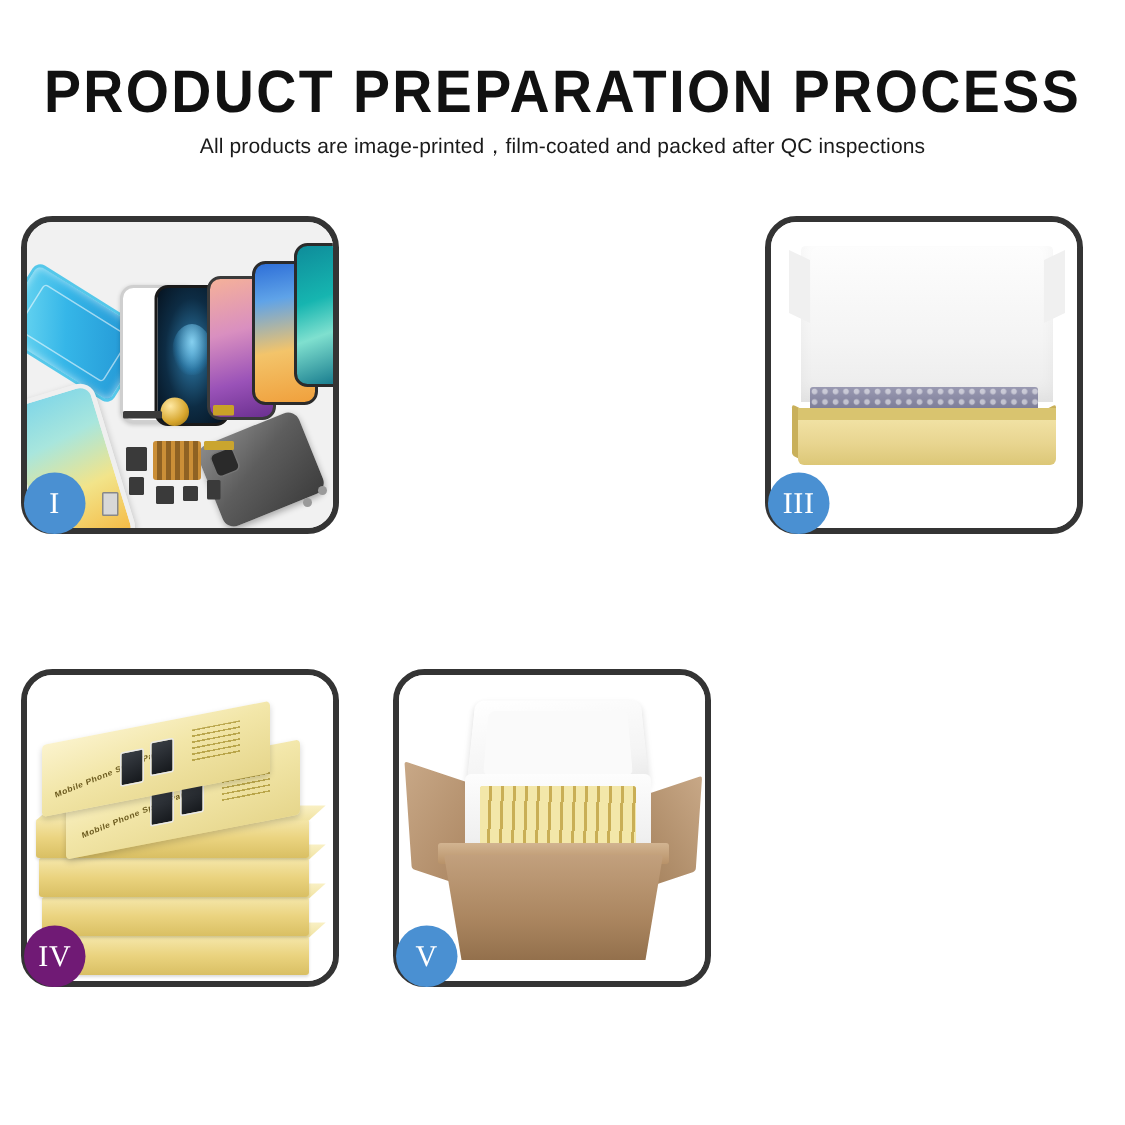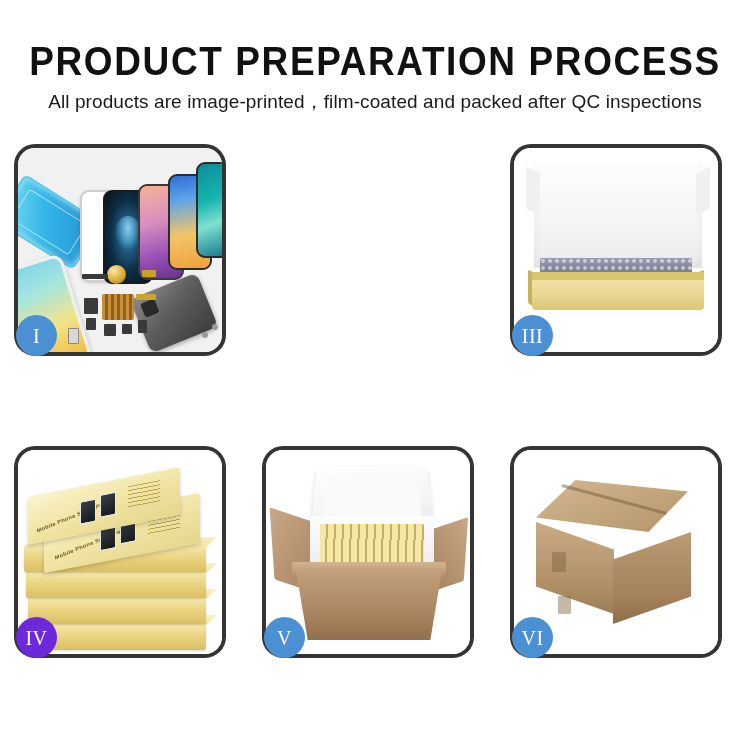--- a/index.html
+++ b/index.html
@@ -20,21 +20,21 @@
     font-size:37px;font-weight:bold;
     letter-spacing:1.6px;
     color:#111111;
     font-family:"Liberation Sans","DejaVu Sans",sans-serif;
     white-space:nowrap;
     transform:scaleY(1.08);
     transform-origin:center top;
   }
   .subtitle{
     margin:0;padding-top:11px;
-    font-size:19px;font-weight:normal;
+    font-size:14px;font-weight:normal;
     color:#1a1a1a;
     letter-spacing:.1px;
     white-space:nowrap;
   }
 
   
   .grid{position:absolute;left:0;top:142px;width:750px;height:545px;}
   .panel{
     position:absolute;
     width:212px;height:212px;
@@ -411,42 +411,31 @@
           </div>
 
           <div class="lid" style="left:8px;top:4px;width:152px;height:48px;transform:skewY(-11deg);">
             <span class="lbl" style="left:8px;top:25px;transform:rotate(-12deg);">Mobile Phone Spare Parts</span>
             <span class="scr" style="left:52px;top:15px;"></span>
             <span class="scr" style="left:72px;top:12px;"></span>
             <span class="lines" style="left:100px;top:9px;"></span>
           </div>
         </div>
       </div>
-      <div class="badge" style="background: #6d28d9; color: rgb(255, 255, 255);">IV</div>
+      <div class="badge" style="background: #701a75; color: rgb(255, 255, 255);">IV</div>
     </div>
 
     <div class="panel p5" style="border-color: rgb(52, 52, 52);">
       <div class="scene sc5">
         <div class="c5flapL"></div>
         <div class="c5flapR"></div>
         <div class="f5lid"></div>
         <div class="f5body"></div>
         <div class="f5inner"></div>
         <div class="c5rim"></div>
         <div class="c5body"></div>
       </div>
       <div class="badge" style="background: rgb(74, 144, 210); color: rgb(255, 255, 255);">V</div>
     </div>
 
-    <div class="panel p6" style="border-color: rgb(52, 52, 52);">
-      <div class="scene sc6">
-        <div class="c6top"></div>
-        <div class="c6left"></div>
-        <div class="c6right"></div>
-        <div class="c6seam"></div>
-        <div class="c6tab" style="left:38px;top:102px;width:14px;height:20px;"></div>
-        <div class="c6tab" style="left:44px;top:146px;width:13px;height:18px;"></div>
-      </div>
-      <div class="badge" style="background: rgb(74, 144, 210); color: rgb(255, 255, 255);">VI</div>
-    </div>
 
   </div>
 </div>
 
 </body></html>

